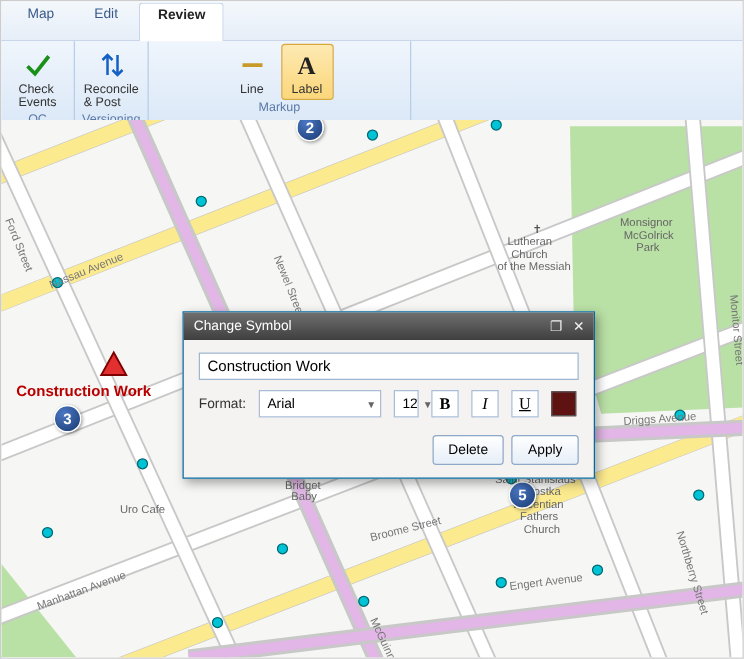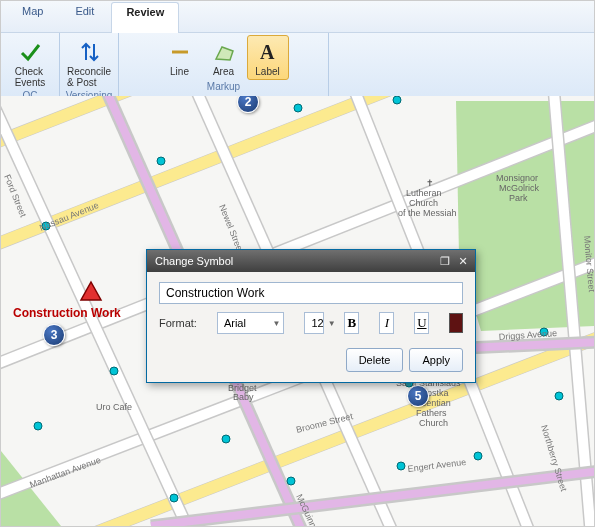--- a/index.html
+++ b/index.html
@@ -38,21 +38,21 @@
   .marker-tri { position: absolute; }
   .marker-lbl { position: absolute; color: #b90000; font-weight: bold; font-size: 12px; white-space: nowrap; }
 
   
   .dialog { position: absolute; left: 145px; top: 248px; width: 330px; background: #f4f3f1; border: 1px solid #0369a1; box-shadow: 2px 3px 8px rgba(0,0,0,0.35); }
   .titlebar { height: 22px; background: linear-gradient(#6f6f6f,#3f3f3f); display: flex; align-items: center; padding: 0 4px 0 8px; color: #fff; font-size: 11px; }
   .titlebar .spacer { flex: 1; }
   .tbtn { width: 16px; height: 14px; margin-left: 2px; display:flex; align-items:center; justify-content:center; cursor:pointer; color:#eee; }
   .dbody { padding: 10px 12px 10px; }
   .txtfield { width: 100%; height: 22px; border: 1px solid #9fb6d0; padding: 2px 6px; font-size: 12px; }
-  .row { display: flex; align-items: center; margin-top: 8px; gap: 20px; }
+  .row { display: flex; align-items: center; margin-top: 8px; gap: 10px; }
   .lbl { font-size: 11px; color: #333; }
   .combo { height: 22px; border: 1px solid #a9bdd6; background: #fff; display:flex; align-items:center; padding: 0 3px 0 6px; font-size: 11px; }
   .combo .dd { margin-left: 4px; color:#666; font-size:8px; }
   .fmtbtn { width: 22px; height: 22px; border: 1px solid #a9bdd6; background: #fff; font-family:"Times New Roman",serif; font-size: 13px; cursor:pointer; display:flex; align-items:center; justify-content:center; }
   .swatch { width: 20px; height: 20px; border: 1px solid #555; background: #5e1212; }
   .btnrow { display:flex; justify-content:flex-end; gap:6px; margin-top: 14px; }
   .btn { height: 24px; padding: 0 12px; border: 1px solid #8fa9c8; background: linear-gradient(#fff,#e6eef8); border-radius: 3px; font-size: 11px; cursor:pointer; }
 </style>
 </head>
 <body>
@@ -96,28 +96,20 @@
 
   <div class="group" style="flex:0 0 210px">
     <div class="group-body">
       <div class="rbtn" style="width:42px">
         <span class="ricon">
           <svg width="22" height="22">
               <line x1="3" y1="11" x2="19" y2="11" stroke="#c79a2a" stroke-width="3"></line>
             </svg>
         </span>
         <span class="rtxt">Line</span>
-      </div>
-      <div class="rbtn" style="width:42px">
-        <span class="ricon">
-          <svg width="22" height="22">
-              <path d="M3 18 L9 6 L20 10 L17 19 Z" fill="#cfe8b8" stroke="#6aa84f" stroke-width="1.5"></path>
-            </svg>
-        </span>
-        <span class="rtxt">Area</span>
       </div>
       <div class="rbtn sel" style="width:42px">
         <span class="ricon">
           <svg width="22" height="22">
               <text x="3" y="18" font-family="Times New Roman" font-size="20" font-weight="bold" fill="#222">A</text>
             </svg>
         </span>
         <span class="rtxt">Label</span>
       </div>
     </div>

